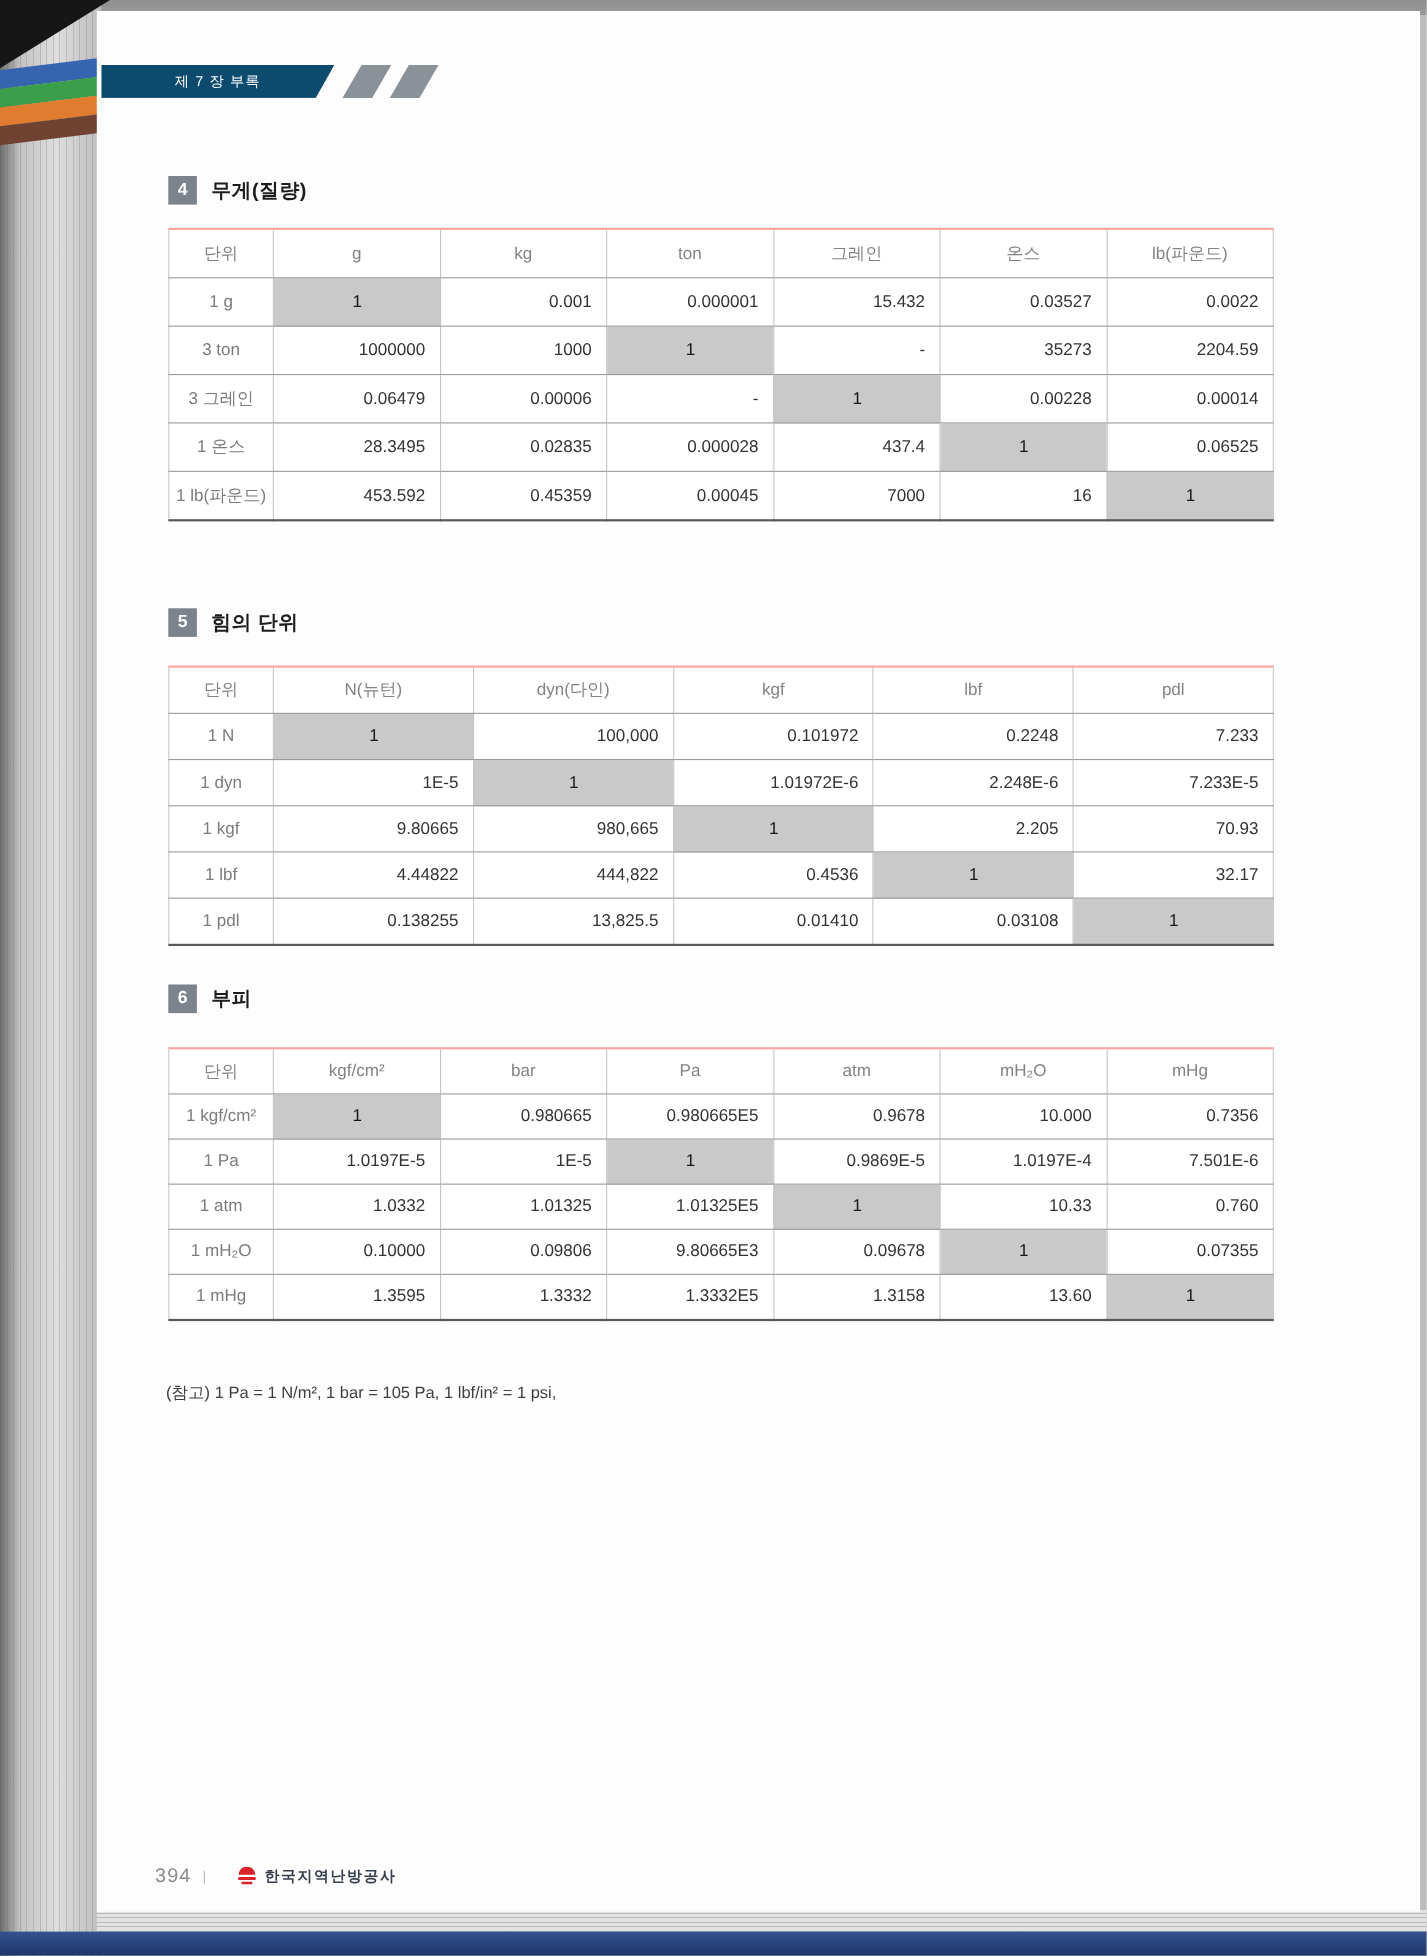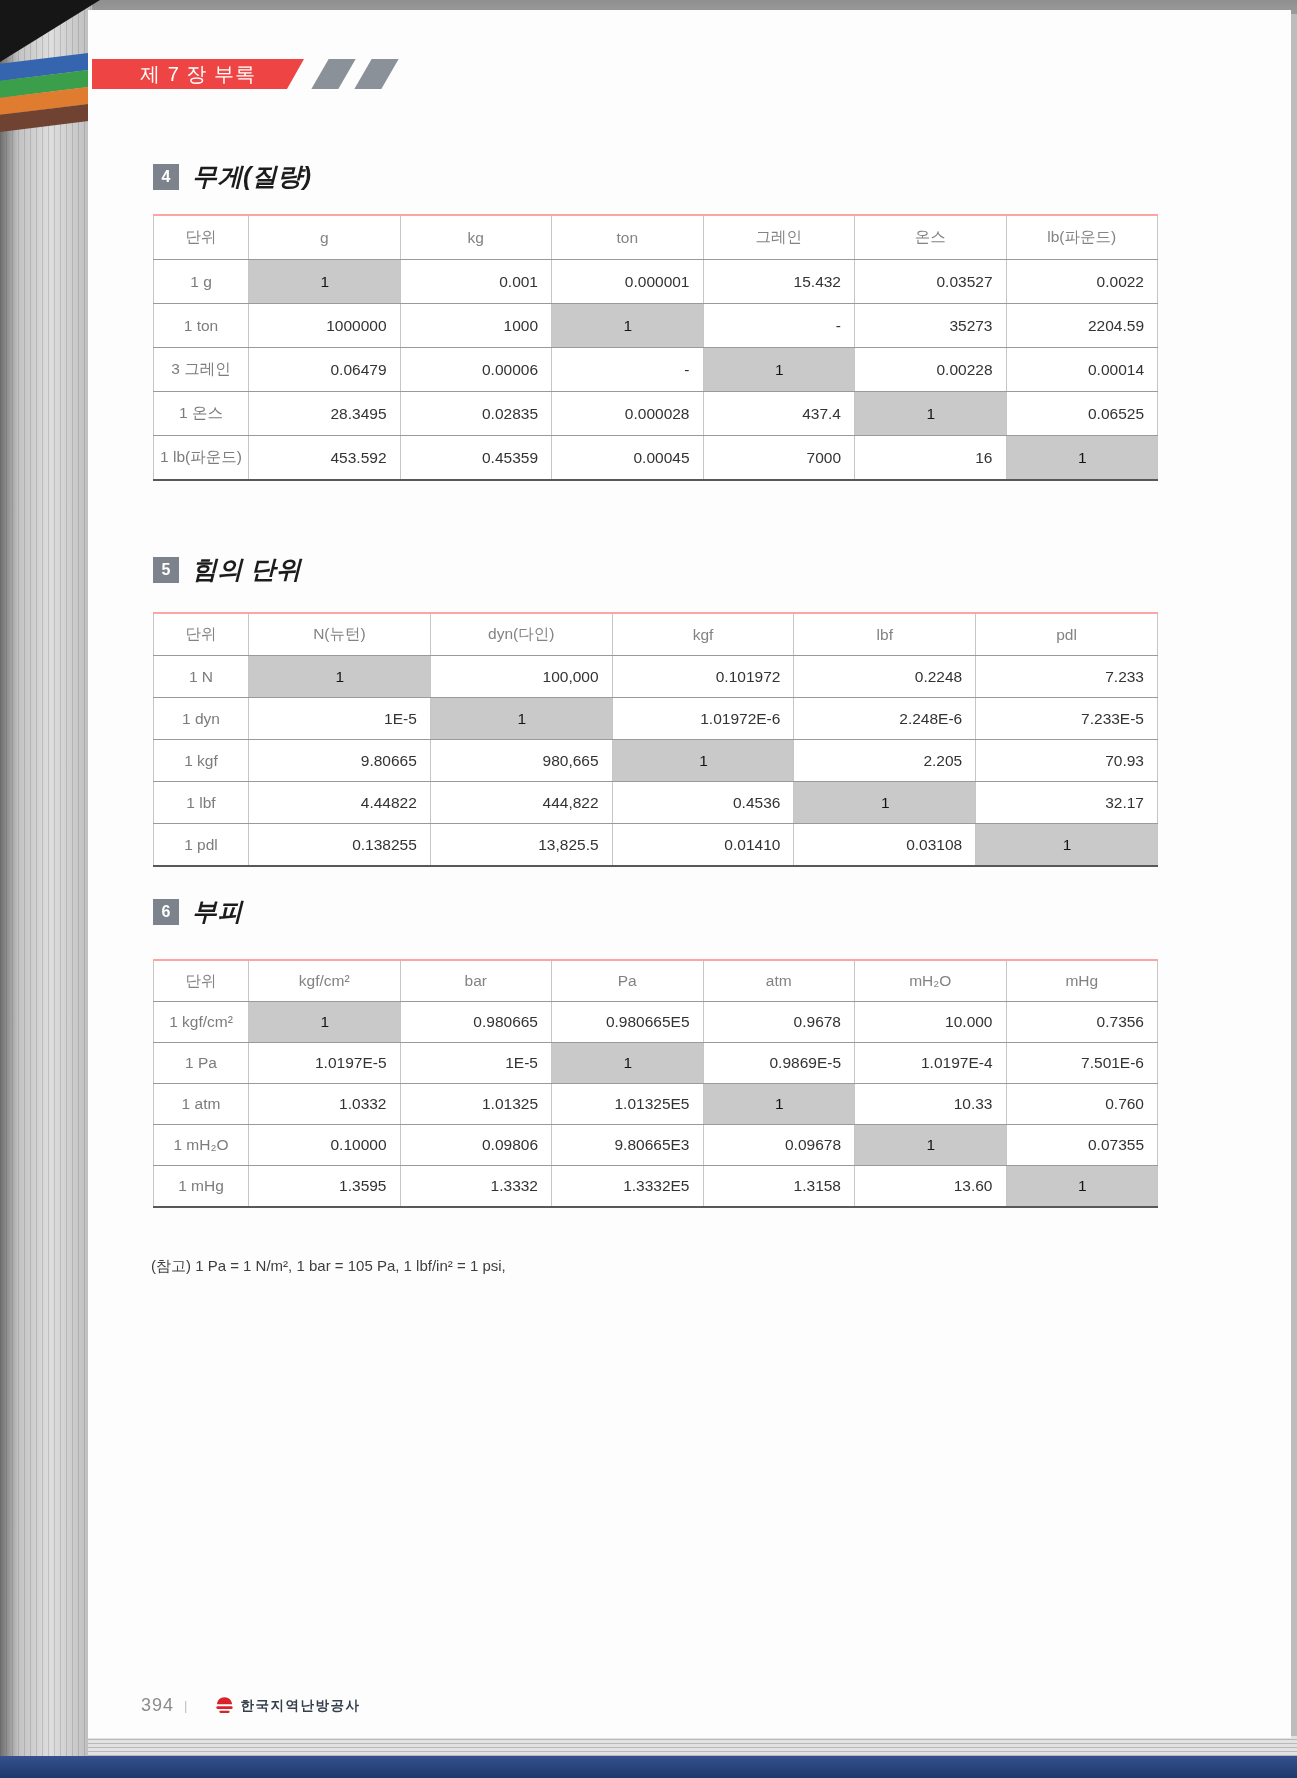--- a/index.html
+++ b/index.html
@@ -31,34 +31,34 @@
     background:linear-gradient(180deg,#35528f,#1f386a);
   }
   
   .page{
     position:absolute;left:88px;top:10px;width:1203px;height:1728px;
     background:#fdfdfd;
   }
   
   .banner-wrap{position:absolute;left:4px;top:49px;display:flex;align-items:stretch;height:30px;}
   .banner-bar{
-    width:212px;background:#ef4444;color:#fff;font-size:20px;line-height:30px;
+    width:212px;background:#0c4a6e;color:#fff;font-size:13px;line-height:30px;
     text-align:center;letter-spacing:1px;
     clip-path:polygon(0 0,100% 0,calc(100% - 17px) 100%,0 100%);
   }
   .slash{width:27px;background:#8b9199;transform:skewX(-30deg);margin-left:16px;}
   
   .section{position:absolute;left:65px;width:1005px;}
   .sec-0{top:150px;} .sec-1{top:543px;} .sec-2{top:885px;}
   .section-head{display:flex;align-items:center;gap:13px;}
   .sec-num{
     width:26px;height:26px;background:#7d838c;color:#fff;font-weight:bold;
     font-size:16px;display:flex;align-items:center;justify-content:center;
   }
-  .sec-title{font-size:25px;font-weight:bold;color:#1c1c1c;letter-spacing:.5px;font-style:italic;}
+  .sec-title{font-size:18px;font-weight:bold;color:#1c1c1c;letter-spacing:.5px;}
   
   .conv-table{
     border-collapse:collapse;width:1005px;table-layout:fixed;background:#fff;
     border-top:2px solid #fca5a5;border-bottom:2px solid #57585a;
   }
   .sec-0 .conv-table{margin-top:21px;}
   .sec-1 .conv-table{margin-top:26px;}
   .sec-2 .conv-table{margin-top:31px;}
   .conv-table col.col-label{width:95px;}
   .conv-table th,.conv-table td{
@@ -134,21 +134,21 @@
             <tr>
               <th>1 g</th>
               <td class="diag">1</td>
               <td>0.001</td>
               <td>0.000001</td>
               <td>15.432</td>
               <td>0.03527</td>
               <td>0.0022</td>
             </tr>
             <tr>
-              <th>1 ton</th>
+              <th>3 ton</th>
               <td>1000000</td>
               <td>1000</td>
               <td class="diag">1</td>
               <td>-</td>
               <td>35273</td>
               <td>2204.59</td>
             </tr>
             <tr>
               <th>3 그레인</th>
               <td>0.06479</td>

